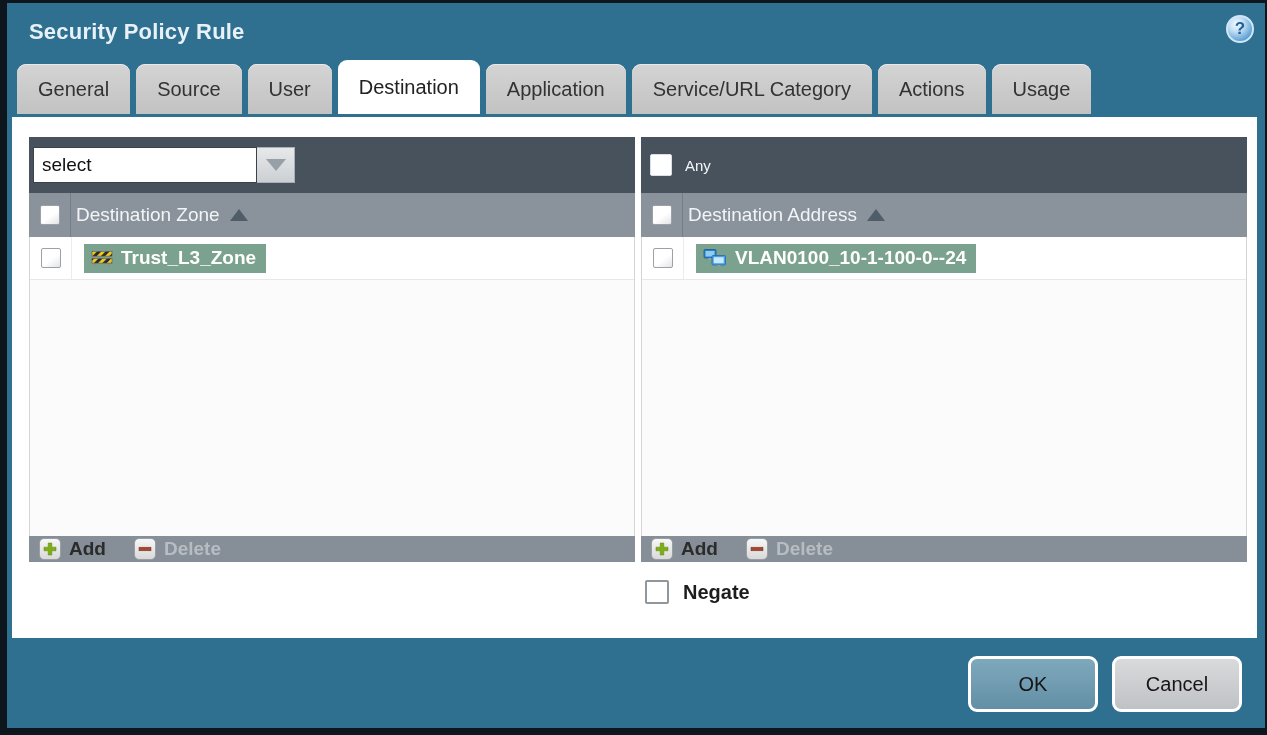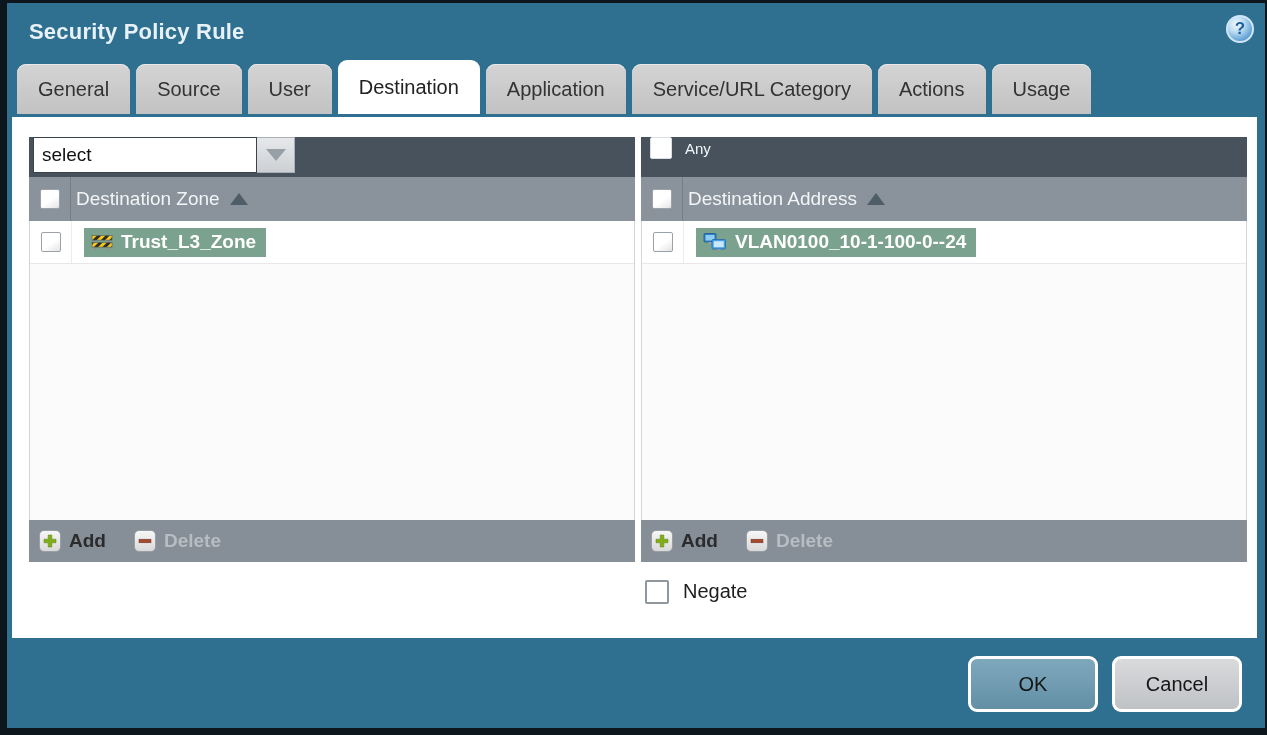--- a/index.html
+++ b/index.html
@@ -23,21 +23,21 @@
          padding:0 21px; background:linear-gradient(#d4d4d4,#c2c2c2);
          border-radius:9px 9px 0 0; font-size:20px; color:#333; cursor:pointer;
          box-shadow:inset 0 1px 0 #e9e9e9; }
   .tab.active { background:#fff; height:54px; box-shadow:none; color:#222; }
 
   
   .body { position:absolute; left:5px; right:8px; top:114px; bottom:90px; background:#fff; }
   .panels { display:flex; gap:6px; padding:20px 0 0 17px; }
   .panel { width:606px; height:425px; display:flex; flex-direction:column; }
 
-  .panel-top { height:40px; background:#47525d; display:flex; align-items:flex-start; flex:0 0 auto; }
+  .panel-top { height:56px; background:#47525d; display:flex; align-items:center; flex:0 0 auto; }
   .combo { display:flex; margin-left:4px; }
   .combo input { width:224px; height:36px; border:1px solid #3a434c; font-size:19px; padding:0 8px;
                  font-family:"Liberation Sans", sans-serif; color:#111; outline:none; }
   .combo-btn { width:38px; height:36px; background:linear-gradient(#e6e8ea,#cdd0d3);
                border:1px solid #aab0b5; border-left:none; display:flex; align-items:center;
                justify-content:center; cursor:pointer; }
   .tri-down { width:0; height:0; border-left:10px solid transparent; border-right:10px solid transparent;
               border-top:12px solid #97a0a7; }
 
   .any-wrap { display:flex; align-items:center; margin-left:9px; }
@@ -55,30 +55,30 @@
             border-bottom:12px solid #4e5d68; margin-left:10px; cursor:pointer; }
 
   .rows { flex:1 1 auto; background:#fbfbfb; border-left:1px solid #d5d5d5; border-right:1px solid #d5d5d5; }
   .row { height:43px; display:flex; align-items:center; background:#fff; border-bottom:1px solid #e8e8e8; }
   .row .cb-col { border-right:1px solid #ececec; }
   .row .cb { width:20px; height:20px; }
   .chip { display:inline-flex; align-items:center; gap:8px; margin-left:12px; background:#7ba28e;
           color:#fff; font-size:19px; padding:3px 10px 4px 7px; cursor:pointer;font-weight:bold; }
   .chip svg { display:block; }
 
-  .panel-bottom { height:42px; background:#868f97; display:flex; align-items:center; gap:28px;
+  .panel-bottom { height:26px; background:#868f97; display:flex; align-items:center; gap:28px;
                   padding-left:10px; flex:0 0 auto; }
   .action { display:flex; align-items:center; gap:8px; cursor:pointer; }
   .action-icon { width:22px; height:22px; border-radius:5px; border:1px solid #99a0a5;
                  background:linear-gradient(#f7f7f7,#d9d9d9); display:flex; align-items:center;
                  justify-content:center; }
   .action-label { font-size:19px; color:#2b2b2b; font-weight:600; }
   .action.disabled .action-label { color:#b7bdc2; font-weight:700; }
 
-  .negate-row { display:flex; margin:18px 0 0 633px; }
+  .negate-row { display:flex; align-items:center; margin:18px 0 0 633px;font-weight:bold; }
   .cb.negate { width:24px; height:24px; background:#fff; border:2px solid #8f979e; }
   .negate-label { font-size:20px; color:#1d1d1d; margin-left:14px; }
 
   
   .footer { position:absolute; right:23px; bottom:16px; display:flex; gap:14px; }
   .btn { width:130px; height:56px; border-radius:9px; border:3px solid #fff; font-size:20px;
          color:#161616; display:flex; align-items:center; justify-content:center; cursor:pointer; }
   .btn-ok { background:linear-gradient(#7ea8bc,#638fa6); }
   .btn-cancel { background:linear-gradient(#d8dadc,#bfc2c5); }
 </style>

